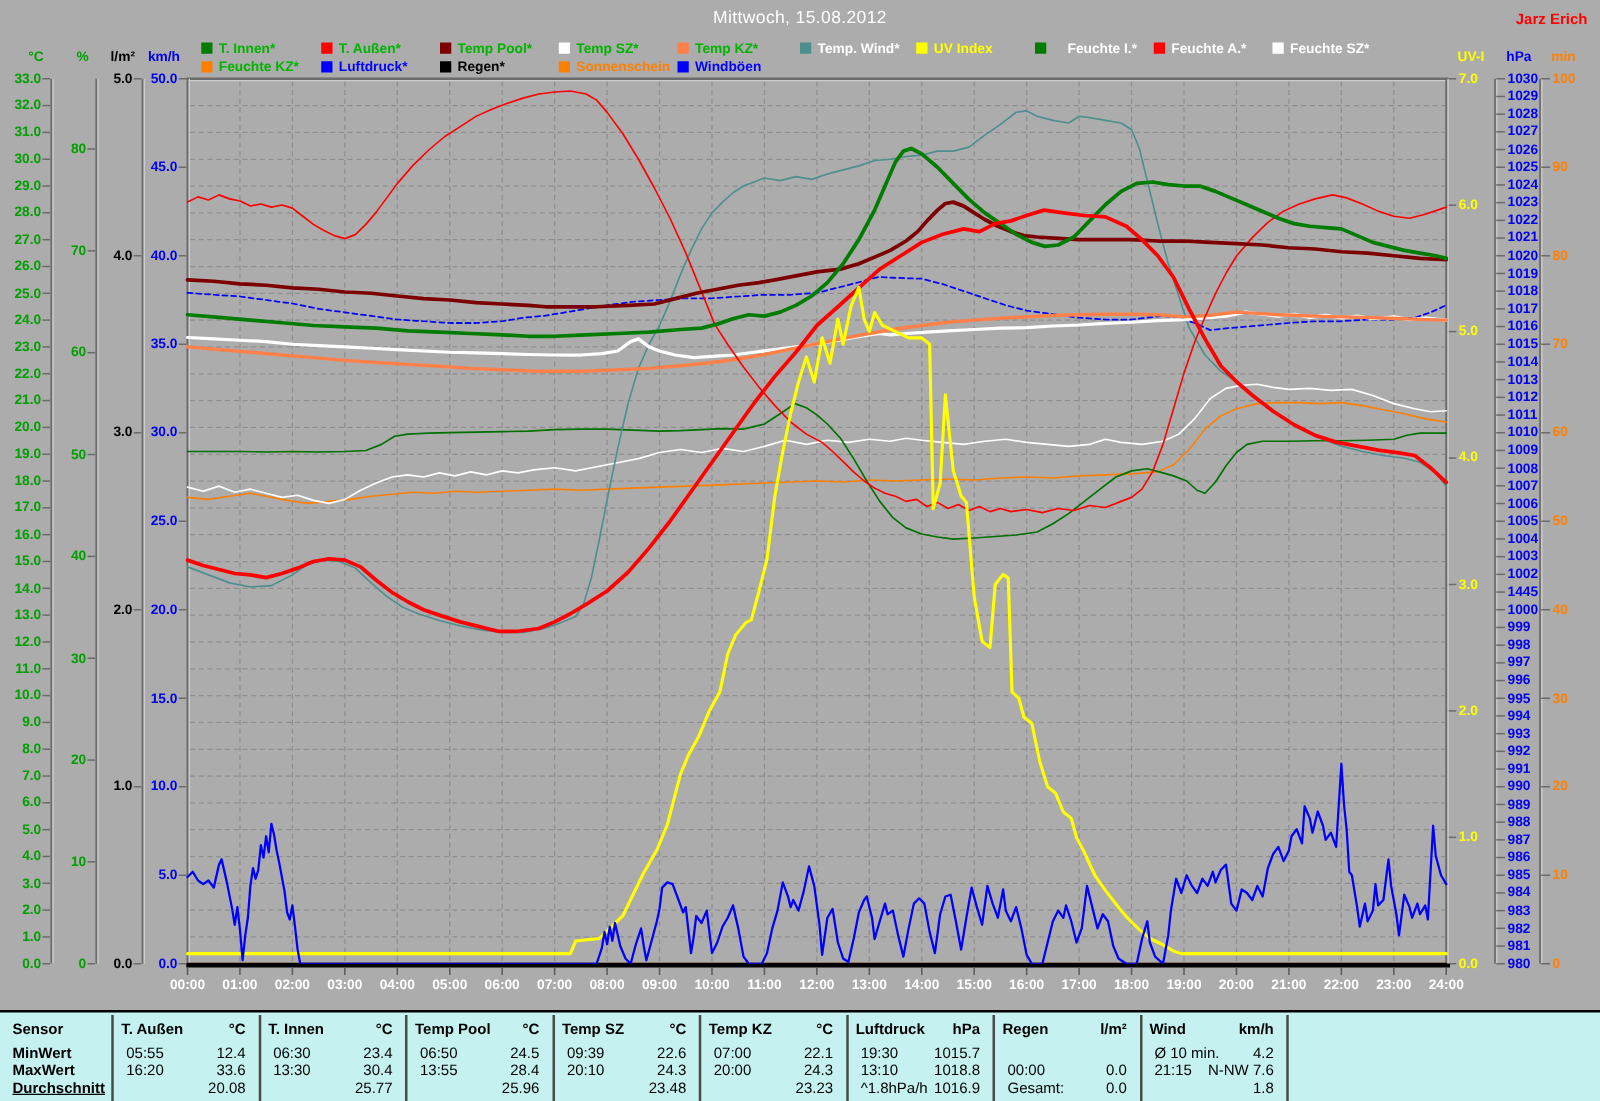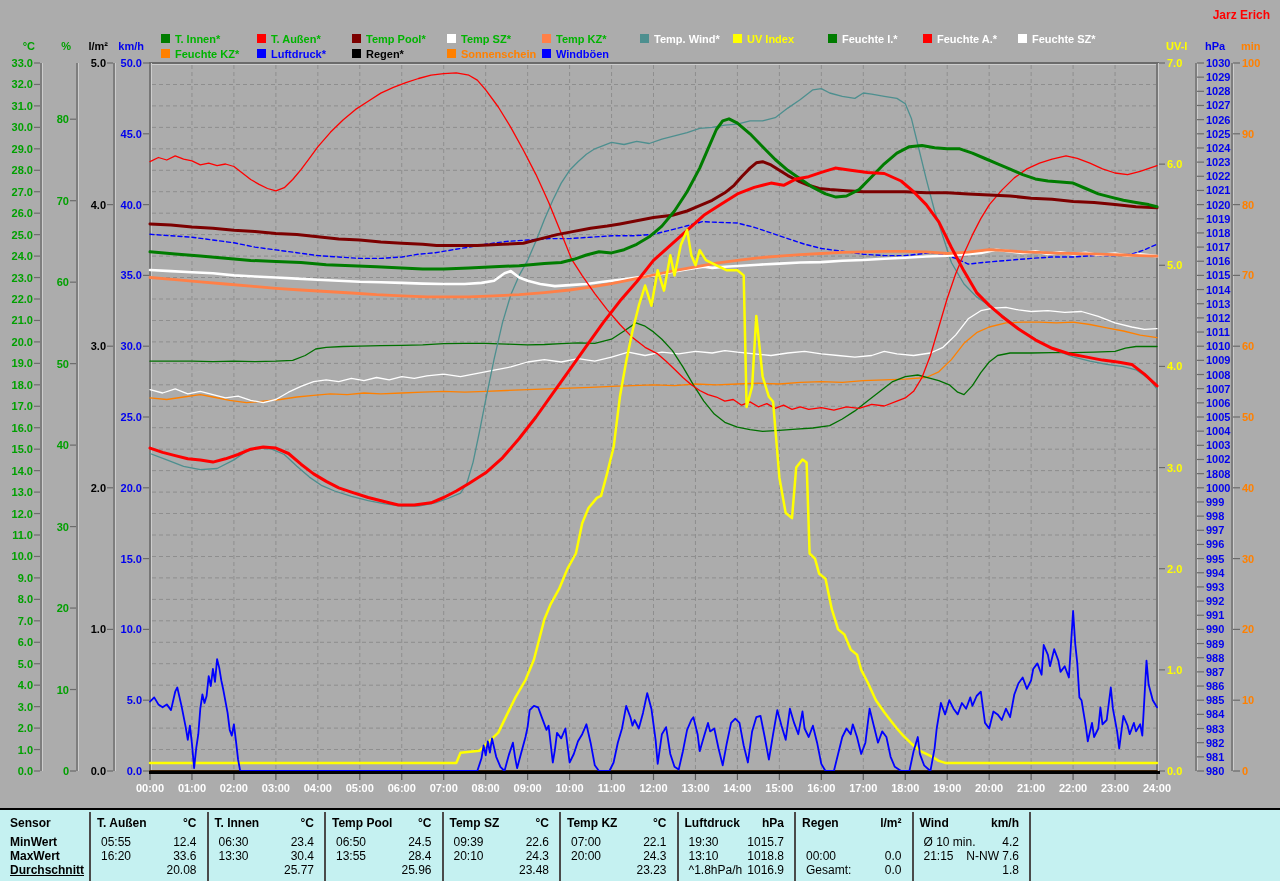--- a/index.html
+++ b/index.html
@@ -18,20 +18,21 @@
   #table{position:absolute;left:0;top:808px;width:1280px;height:73px;background:#C5F1F1;border-top:2px solid #000;}
   #table .sep{position:absolute;top:2px;bottom:2px;width:2px;background:#4A4A4A;}
   #table .cell{position:absolute;font-size:12px;color:#000;line-height:13px;white-space:nowrap;}
   #table .b{font-weight:bold;}
   #table .r{text-align:right;}
 </style>
 </head>
 <body>
 
 <div id="app">
+  <div id="title" class="abs">Mittwoch, 15.08.2012</div>
   <div id="author" class="abs">Jarz Erich</div>
   <div id="legend1" class="abs leg" style="left:0;top:33px;width:1176px;">
       <div class="abs " style="left: 161px; top: 0px; height: 12px;">
         <span class="sw" style="left: 0px; background: rgb(0, 124, 0);"></span>
         <span class="lt" style="color: rgb(0, 180, 0);">T. Innen*</span>
       </div>
       <div class="abs " style="left: 257px; top: 0px; height: 12px;">
         <span class="sw" style="left: 0px; background: rgb(255, 0, 0);"></span>
         <span class="lt" style="color: rgb(0, 180, 0);">T. Außen*</span>
       </div>
@@ -50,21 +51,21 @@
       <div class="abs " style="left: 640px; top: 0px; height: 12px;">
         <span class="sw" style="left: 0px; background: rgb(77, 143, 143);"></span>
         <span class="lt" style="color: rgb(255, 255, 255);">Temp. Wind*</span>
       </div>
       <div class="abs " style="left: 733px; top: 0px; height: 12px;">
         <span class="sw" style="left: 0px; background: rgb(255, 255, 0);"></span>
         <span class="lt" style="color: rgb(255, 255, 0);">UV Index</span>
       </div>
       <div class="abs " style="left: 828px; top: 0px; height: 12px;">
         <span class="sw" style="left: 0px; background: rgb(0, 124, 0);"></span>
-        <span class="lt" style="color: rgb(255, 255, 255);">Feuchte I.*</span>
+        <span class="lt" style="color: rgb(255, 255, 255); margin-left: 12px;">Feuchte I.*</span>
       </div>
       <div class="abs " style="left: 923px; top: 0px; height: 12px;">
         <span class="sw" style="left: 0px; background: rgb(255, 0, 0);"></span>
         <span class="lt" style="color: rgb(255, 255, 255);">Feuchte A.*</span>
       </div>
       <div class="abs " style="left: 1018px; top: 0px; height: 12px;">
         <span class="sw" style="left: 0px; background: rgb(255, 255, 255);"></span>
         <span class="lt" style="color: rgb(255, 255, 255);">Feuchte SZ*</span>
       </div>
     </div>
@@ -422,21 +423,21 @@
       <div class="abs axlab" style="top: 609.24px; color: rgb(0, 0, 238); left: 1206px;">991</div>
       <div class="abs axlab" style="top: 595.08px; color: rgb(0, 0, 238); left: 1206px;">992</div>
       <div class="abs axlab" style="top: 580.92px; color: rgb(0, 0, 238); left: 1206px;">993</div>
       <div class="abs axlab" style="top: 566.76px; color: rgb(0, 0, 238); left: 1206px;">994</div>
       <div class="abs axlab" style="top: 552.6px; color: rgb(0, 0, 238); left: 1206px;">995</div>
       <div class="abs axlab" style="top: 538.44px; color: rgb(0, 0, 238); left: 1206px;">996</div>
       <div class="abs axlab" style="top: 524.28px; color: rgb(0, 0, 238); left: 1206px;">997</div>
       <div class="abs axlab" style="top: 510.12px; color: rgb(0, 0, 238); left: 1206px;">998</div>
       <div class="abs axlab" style="top: 495.96px; color: rgb(0, 0, 238); left: 1206px;">999</div>
       <div class="abs axlab" style="top: 481.8px; color: rgb(0, 0, 238); left: 1206px;">1000</div>
-      <div class="abs axlab" style="top: 467.64px; color: rgb(0, 0, 238); left: 1206px;">1808</div>
+      <div class="abs axlab" style="top: 467.64px; color: rgb(0, 0, 238); left: 1206px;">1445</div>
       <div class="abs axlab" style="top: 453.48px; color: rgb(0, 0, 238); left: 1206px;">1002</div>
       <div class="abs axlab" style="top: 439.32px; color: rgb(0, 0, 238); left: 1206px;">1003</div>
       <div class="abs axlab" style="top: 425.16px; color: rgb(0, 0, 238); left: 1206px;">1004</div>
       <div class="abs axlab" style="top: 411px; color: rgb(0, 0, 238); left: 1206px;">1005</div>
       <div class="abs axlab" style="top: 396.84px; color: rgb(0, 0, 238); left: 1206px;">1006</div>
       <div class="abs axlab" style="top: 382.68px; color: rgb(0, 0, 238); left: 1206px;">1007</div>
       <div class="abs axlab" style="top: 368.52px; color: rgb(0, 0, 238); left: 1206px;">1008</div>
       <div class="abs axlab" style="top: 354.36px; color: rgb(0, 0, 238); left: 1206px;">1009</div>
       <div class="abs axlab" style="top: 340.2px; color: rgb(0, 0, 238); left: 1206px;">1010</div>
       <div class="abs axlab" style="top: 326.04px; color: rgb(0, 0, 238); left: 1206px;">1011</div>

